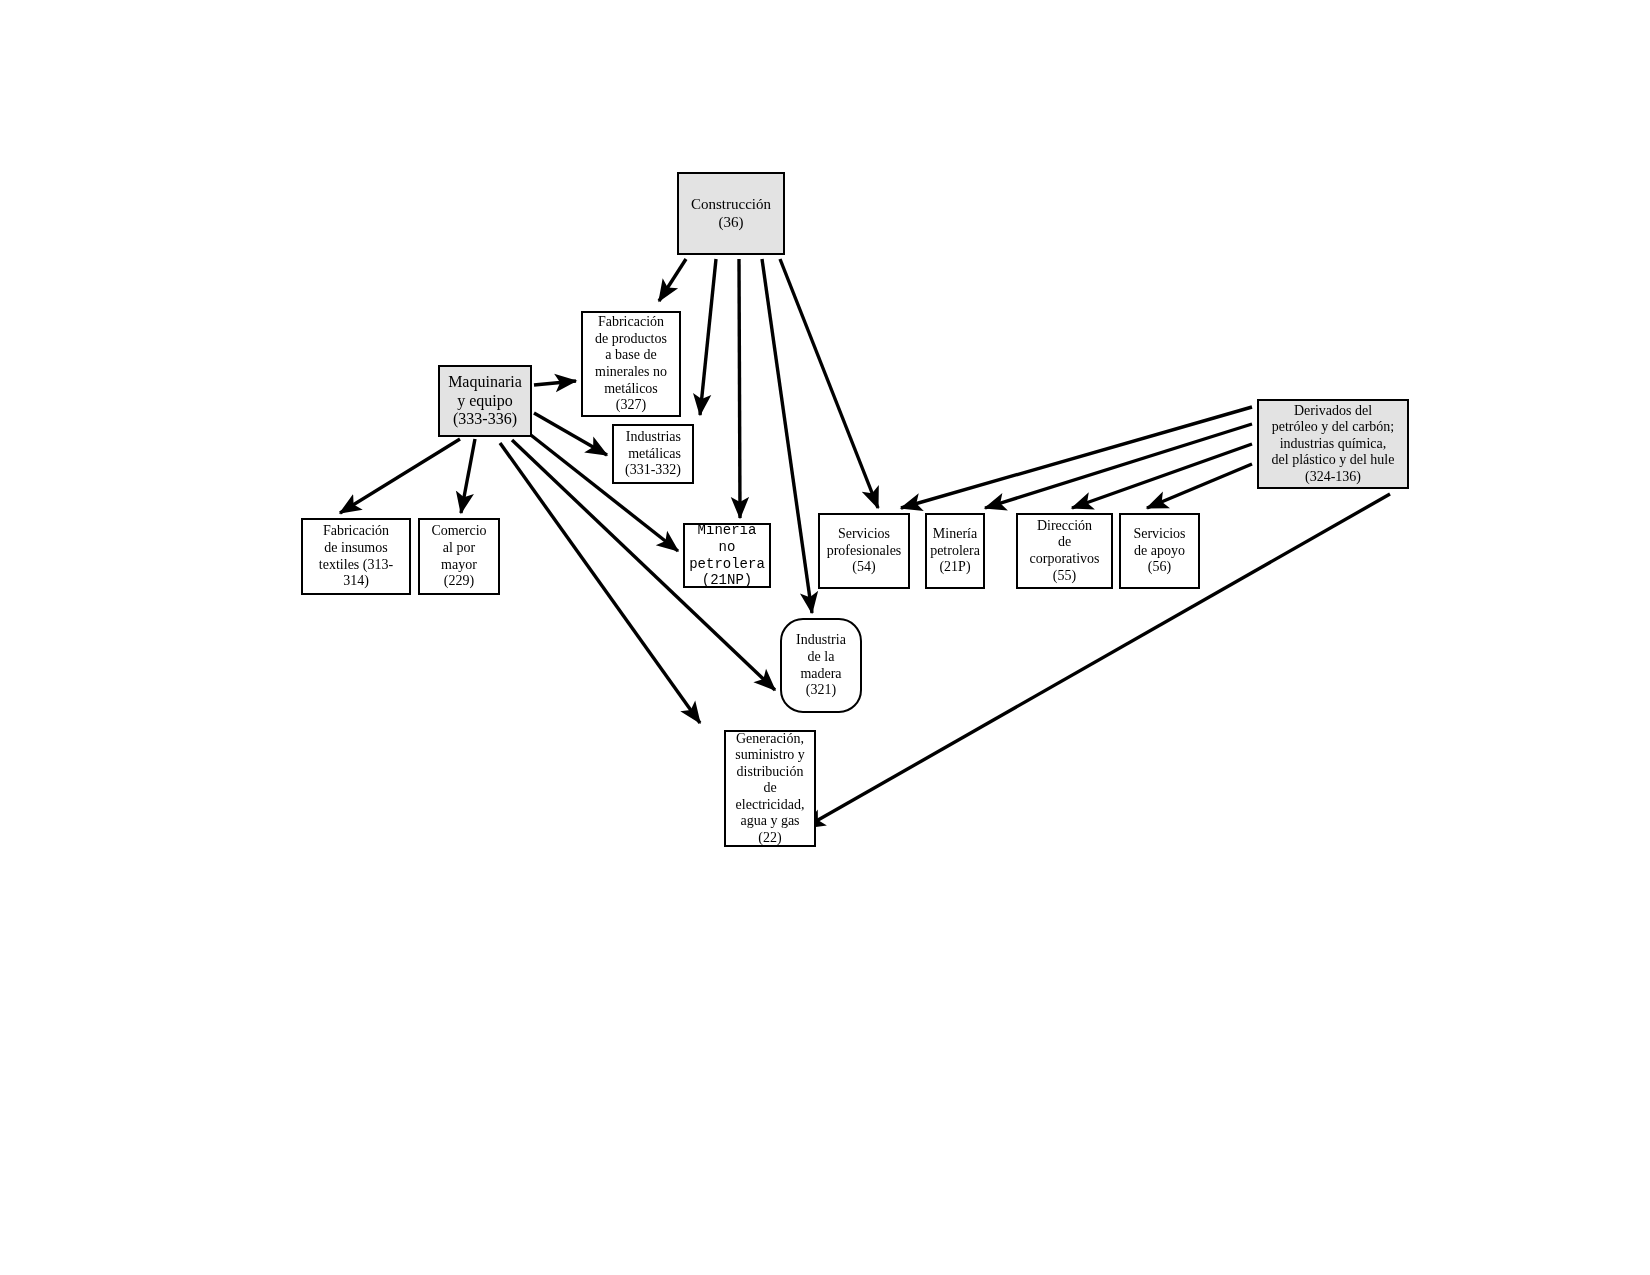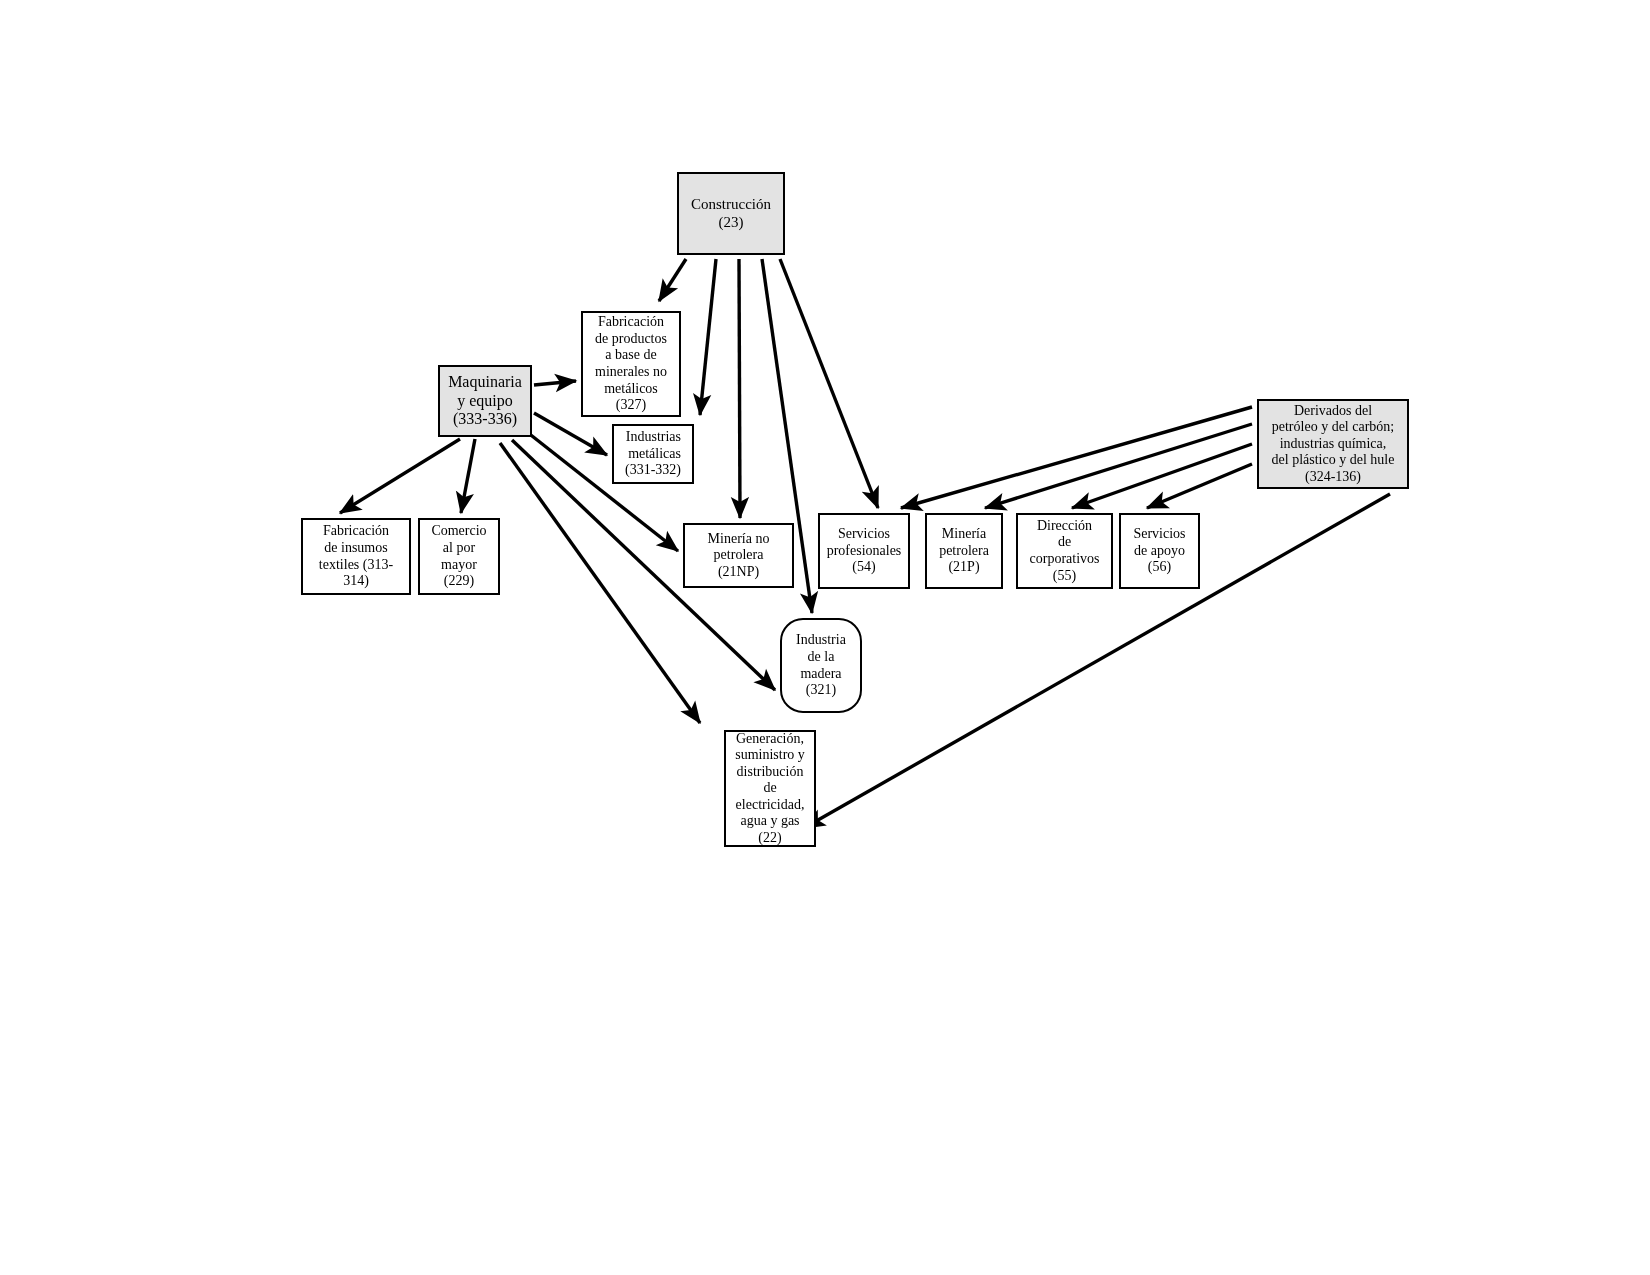--- a/index.html
+++ b/index.html
@@ -76,21 +76,21 @@
         <line x1="1252" y1="424" x2="985" y2="508" stroke="#000000" stroke-width="3.4" marker-end="url(#arrowhead)"></line>
         <line x1="1252" y1="444" x2="1072" y2="508" stroke="#000000" stroke-width="3.4" marker-end="url(#arrowhead)"></line>
         <line x1="1252" y1="464" x2="1147" y2="508" stroke="#000000" stroke-width="3.4" marker-end="url(#arrowhead)"></line>
         <line x1="1390" y1="494" x2="804" y2="828" stroke="#000000" stroke-width="3.4" marker-end="url(#arrowhead)"></line>
       </g>
   </svg>
 
   <div id="nodes-group">
       <div class="node shaded" style="left: 677px; top: 172px; width: 108px; height: 83px; font-size: 15px; background: rgb(227, 227, 227); border-color: rgb(0, 0, 0);">
         <span class="node-label">Construcción
-(23)</span>
+(36)</span>
       </div>
       <div class="node" style="left: 581px; top: 311px; width: 100px; height: 106px; font-size: 14px; background: rgb(255, 255, 255); border-color: rgb(0, 0, 0);">
         <span class="node-label">Fabricación
 de productos
 a base de
 minerales no
 metálicos
 (327)</span>
       </div>
       <div class="node shaded" style="left: 438px; top: 365px; width: 94px; height: 72px; font-size: 16px; background: rgb(227, 227, 227); border-color: rgb(0, 0, 0);">
@@ -115,31 +115,31 @@
 de insumos
 textiles (313-
 314)</span>
       </div>
       <div class="node" style="left: 418px; top: 518px; width: 82px; height: 77px; font-size: 14px; background: rgb(255, 255, 255); border-color: rgb(0, 0, 0);">
         <span class="node-label">Comercio
 al por
 mayor
 (229)</span>
       </div>
-      <div class="node" style="left: 683px; top: 523px; width: 111px; height: 65px; font-size: 14px; background: rgb(255, 255, 255); border-color: rgb(0, 0, 0);">
+      <div class="node" style="left: 683px; top: 523px; width: 88px; height: 65px; font-size: 14px; background: rgb(255, 255, 255); border-color: rgb(0, 0, 0); font-family: Liberation Mono, monospace;">
         <span class="node-label">Minería no
 petrolera
 (21NP)</span>
       </div>
       <div class="node" style="left: 818px; top: 513px; width: 92px; height: 76px; font-size: 14px; background: rgb(255, 255, 255); border-color: rgb(0, 0, 0);">
         <span class="node-label">Servicios
 profesionales
 (54)</span>
       </div>
-      <div class="node" style="left: 925px; top: 513px; width: 78px; height: 76px; font-size: 14px; background: rgb(255, 255, 255); border-color: rgb(0, 0, 0);">
+      <div class="node" style="left: 925px; top: 513px; width: 60px; height: 76px; font-size: 14px; background: rgb(255, 255, 255); border-color: rgb(0, 0, 0);">
         <span class="node-label">Minería
 petrolera
 (21P)</span>
       </div>
       <div class="node" style="left: 1016px; top: 513px; width: 97px; height: 76px; font-size: 14px; background: rgb(255, 255, 255); border-color: rgb(0, 0, 0); justify-content: center;">
         <span class="node-label">Dirección
 de
 corporativos
 (55)</span>
       </div>

